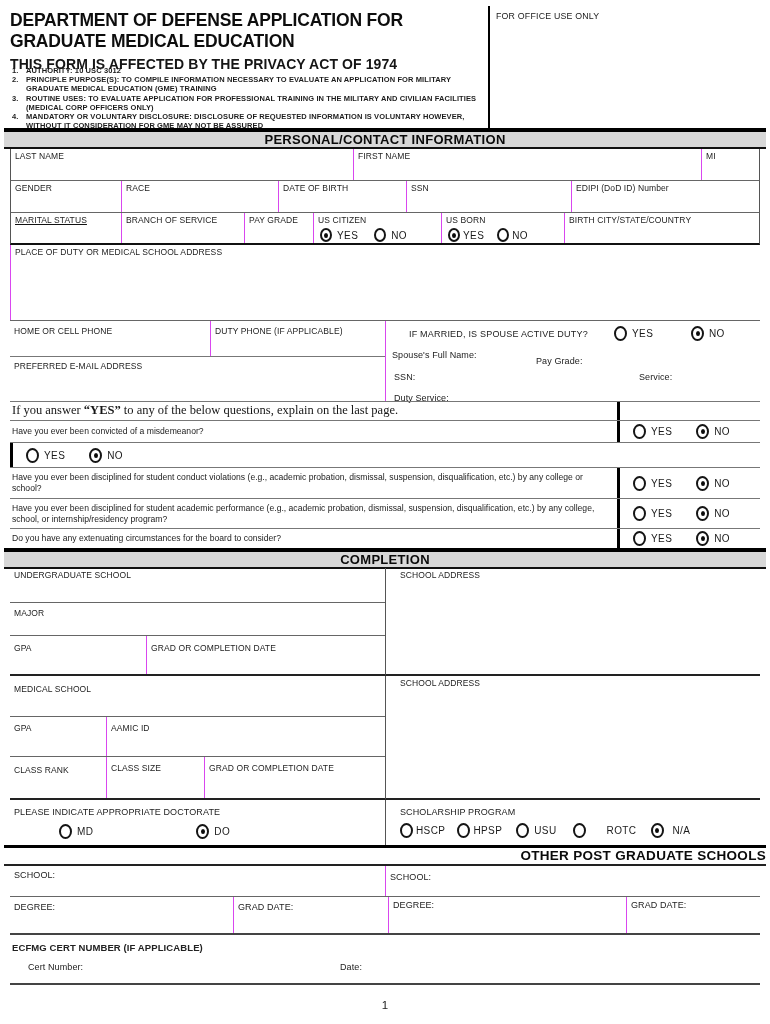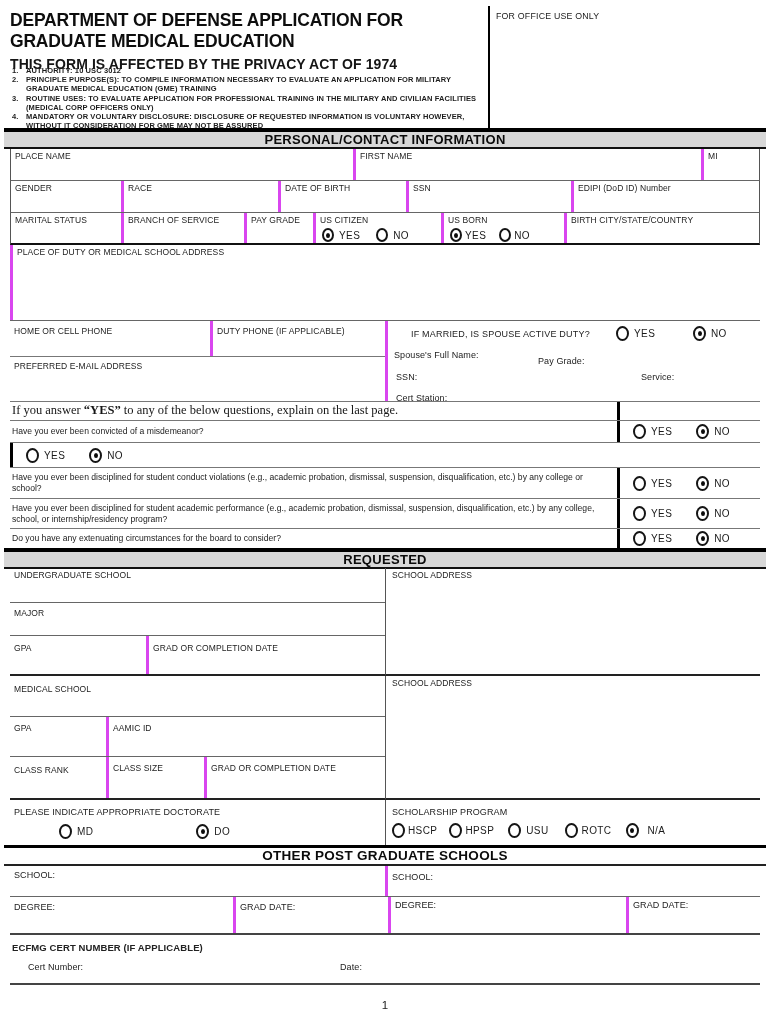--- a/index.html
+++ b/index.html
@@ -22,21 +22,21 @@
   .whitebar{position:absolute;left:4px;right:4px;background:#fff;border-top:3px solid #000;
           border-bottom:2px solid #222;text-align:center;font-weight:bold;font-size:13.5px;
           line-height:16px;letter-spacing:.3px;color:#0b0b0b;}
   
   .row{position:absolute;left:10px;right:10px;display:flex;box-sizing:border-box;}
   .outer{border-left:1px solid #555;border-right:1px solid #555;}
   .bb1{border-bottom:1px solid #666;}
   .bb2{border-bottom:2px solid #111;}
   .bb2g{border-bottom:2px solid #444;}
   .cell{position:relative;box-sizing:border-box;padding:2px 4px;}
-  .bl{border-left:3px solid #d946ef;}
+  .bl{border-left:1px solid #d946ef;}
   .lbl{font-size:8.5px;line-height:10px;letter-spacing:.1px;color:#222;}
   .mlbl{font-size:9px;line-height:11px;color:#222;letter-spacing:.1px;}
   
   .radio{display:inline-block;width:9px;height:11px;border:2.3px solid #151515;border-radius:50%;
          position:relative;flex:none;background:#fff;}
   .radio.sm{width:8px;height:10px;border-width:2px;}
   .radio.sel::after{content:"";position:absolute;inset:0;margin:auto;width:4px;height:5px;
          background:#0a0a0a;border-radius:50%;}
   .rgroup{display:inline-flex;align-items:center;gap:5px;cursor:pointer;}
   .rlab{font-size:10px;letter-spacing:.4px;color:#1a1a1a;}
@@ -46,21 +46,21 @@
          border-top:1px solid #777;align-items:center;}
   .introtext{flex:1;font-family:"Liberation Serif","DejaVu Serif",serif;font-size:12.5px;
          color:#151515;padding:1px 0 0 2px;align-self:flex-start;}
   .qtext{flex:1;font-size:8.6px;line-height:11px;color:#222;padding:0 8px 0 2px;}
   .qa{width:143px;flex:none;border-left:3px solid #000;display:flex;align-items:center;
       box-sizing:border-box;padding-left:13px;height:100%;}
   .qa .rgroup+.rgroup{margin-left:24px;}
   
   .erow{position:absolute;left:10px;width:375px;display:flex;box-sizing:border-box;}
   .ecol{position:absolute;left:385px;right:10px;border-left:1px solid #555;box-sizing:border-box;
-        padding:2px 6px;}
+        padding:2px 14px;}
   .pagenum{position:absolute;left:0;right:0;text-align:center;font-size:11.5px;color:#222;}
 </style>
 </head>
 <body>
 
 <div class="page">
 
   <div class="abs title" style="left:10px;top:10px;width:470px;">
     <div>DEPARTMENT OF DEFENSE APPLICATION FOR</div>
     <div>GRADUATE MEDICAL EDUCATION</div>
@@ -85,21 +85,21 @@
     </div>
   </div>
   <div class="vline" style="left:488px;top:6px;height:122px;"></div>
   <div class="abs officelbl" style="left:496px;top:11px;">FOR OFFICE USE ONLY</div>
   <div class="abs" style="left:496px;top:26px;right:10px;height:100px;"></div>
 
   <div class="secbar" style="top:128px;">PERSONAL/CONTACT INFORMATION</div>
 
   <div class="row outer bb1" style="top:149px;height:32px;">
     <div class="cell" style="width:342px;">
-      <div class="lbl">PLACE NAME</div>
+      <div class="lbl">LAST NAME</div>
     </div>
     <div class="cell bl" style="width:348px;">
       <div class="lbl">FIRST NAME</div>
     </div>
     <div class="cell bl" style="flex:1;">
       <div class="lbl">MI</div>
     </div>
   </div>
 
   <div class="row outer bb1" style="top:181px;height:32px;">
@@ -114,21 +114,21 @@
     </div>
     <div class="cell bl" style="width:165px;">
       <div class="lbl">SSN</div>
     </div>
     <div class="cell bl" style="flex:1;">
       <div class="lbl">EDIPI (DoD ID) Number</div>
     </div>
   </div>
 
   <div class="row outer bb2" style="top:213px;height:32px;">
-    <div class="cell" style="width:110px;">
+    <div class="cell" style="width:110px;text-decoration:underline;">
       <div class="lbl">MARITAL STATUS</div>
     </div>
     <div class="cell bl" style="width:123px;">
       <div class="lbl">BRANCH OF SERVICE</div>
     </div>
     <div class="cell bl" style="width:69px;">
       <div class="lbl">PAY GRADE</div>
     </div>
     <div class="cell bl" style="width:128px;">
       <div class="lbl">US CITIZEN</div>
@@ -189,21 +189,21 @@
         </span>
       <span class="rgroup abs" style="left:305px;top:5px;">
           <span class="radio sel"></span>
           <span class="rlab">NO</span>
         </span>
       <div class="abs mlbl" style="left:6px;top:29px;">Spouse's Full Name:</div>
       <div class="abs" style="left:110px;top:27px;width:250px;height:13px;"></div>
       <div class="abs mlbl" style="left:8px;top:51px;">SSN:</div>
       <div class="abs mlbl" style="left:150px;top:35px;">Pay Grade:</div>
       <div class="abs mlbl" style="left:253px;top:51px;">Service:</div>
-      <div class="abs mlbl" style="left:8px;top:72px;">Cert Station:</div>
+      <div class="abs mlbl" style="left:8px;top:72px;">Duty Service:</div>
     </div>
   </div>
 
   <div class="introw" style="top:401px;height:19px;">
     <div class="introtext">
       <span>If you answer </span><b>“YES”</b><span> to any of the below questions, explain on the last page.</span>
     </div>
     <div class="qa"></div>
   </div>
 
@@ -265,21 +265,21 @@
           <span class="radio"></span>
           <span class="rlab">YES</span>
         </span>
       <span class="rgroup">
           <span class="radio sel"></span>
           <span class="rlab">NO</span>
         </span>
     </div>
   </div>
 
-  <div class="secbar" style="top:548px;">REQUESTED</div>
+  <div class="secbar" style="top:548px;">COMPLETION</div>
 
   <div class="erow bb1" style="top:568px;height:35px;">
     <div class="cell" style="flex:1;">
       <div class="lbl">UNDERGRADUATE SCHOOL</div>
     </div>
   </div>
   <div class="erow bb1" style="top:603px;height:33px;">
     <div class="cell" style="flex:1;">
       <div class="lbl" style="padding-top:3px;">MAJOR</div>
     </div>
@@ -350,32 +350,32 @@
           <span class="rlab">HSCP</span>
         </span>
       <span class="rgroup" style="gap:3px;margin-left:12px;">
           <span class="radio"></span>
           <span class="rlab">HPSP</span>
         </span>
       <span class="rgroup" style="gap:5px;margin-left:14px;">
           <span class="radio"></span>
           <span class="rlab">USU</span>
         </span>
-      <span class="rgroup" style="gap:4px;margin-left:16px;">
+      <span class="rgroup" style="gap:21px;margin-left:16px;">
           <span class="radio"></span>
           <span class="rlab">ROTC</span>
         </span>
       <span class="rgroup" style="gap:9px;margin-left:14px;">
           <span class="radio sel"></span>
           <span class="rlab">N/A</span>
         </span>
     </div>
   </div>
 
-  <div class="whitebar" style="top:845px;">OTHER POST GRADUATE SCHOOLS</div>
+  <div class="whitebar" style="top:845px;text-align:right;">OTHER POST GRADUATE SCHOOLS</div>
 
   <div class="row bb1" style="top:866px;height:31px;">
     <div class="cell" style="width:375px;">
       <div class="mlbl" style="padding-top:2px;">SCHOOL:</div>
     </div>
     <div class="cell bl" style="flex:1;">
       <div class="mlbl" style="padding-top:4px;">SCHOOL:</div>
     </div>
   </div>
   <div class="row bb2g" style="top:897px;height:38px;">

